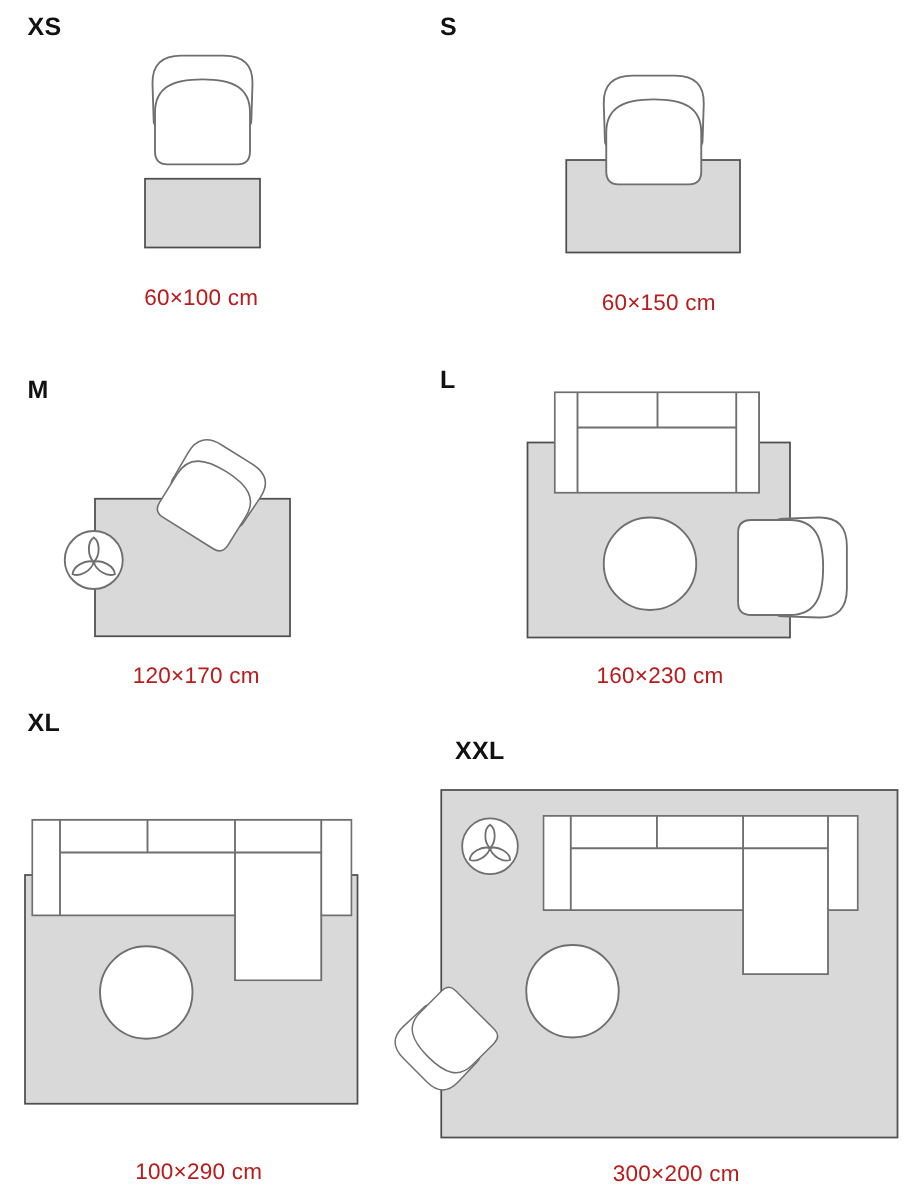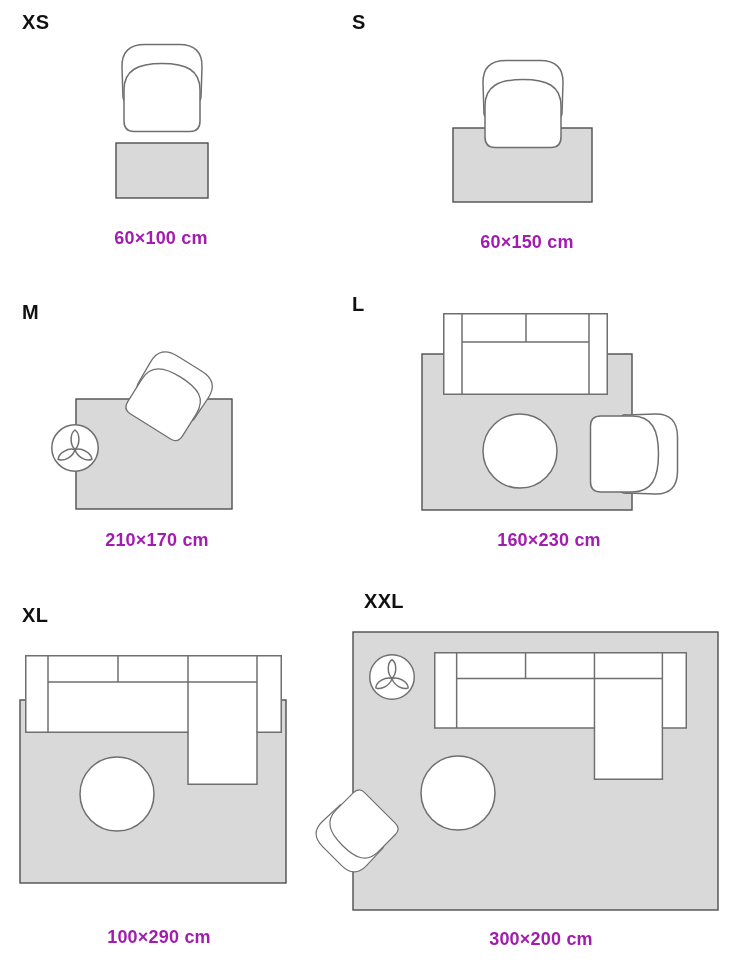--- a/index.html
+++ b/index.html
@@ -5,22 +5,22 @@
   html,body{margin:0;padding:0;background:#ffffff;}
   body{width:730px;height:960px;position:relative;overflow:hidden;
        font-family:"Liberation Sans",sans-serif;}
   .stage{position:absolute;left:0;top:0;width:722px;height:960px;}
   svg.scenes{position:absolute;left:0;top:0;width:730px;height:960px;display:block;}
   .rug{fill:#d9d9d9;stroke:#4f4f4f;stroke-width:1.4px;}
   .f{fill:#ffffff;stroke:#6f6f6f;stroke-width:1.5px;}
   .ln{stroke:#6f6f6f;stroke-width:1.5px;fill:none;}
   .size-tag{position:absolute;font-weight:700;font-size:20px;line-height:1.1;
             color:#111111;letter-spacing:.3px;white-space:nowrap;}
-  .dim-label{position:absolute;font-size:18px;line-height:1.2;color:#a21caf;
-             transform:translateX(-50%);white-space:nowrap;letter-spacing:.2px;font-weight:bold;}
+  .dim-label{position:absolute;font-size:18px;line-height:1.2;color:#b91c1c;
+             transform:translateX(-50%);white-space:nowrap;letter-spacing:.2px;}
 </style>
 </head>
 <body>
 
 <div class="stage">
 
   <svg class="scenes" viewBox="0 0 730 960">
     <defs>
       <symbol id="armchair" viewBox="0 0 84 92">
         <path class="f" d="M8,60 Q2.5,60 2.9,53 L2,25 Q1.5,2.5 25,2.5 L59,2.5 Q82.5,2.5 82,25 L81.1,53 Q81.5,60 76,60 Z"></path>
@@ -84,23 +84,23 @@
       <use href="#sofaL" x="434" y="652" width="253" height="128"></use>
       <circle class="f" cx="458" cy="793" r="37"></circle>
       <use href="#armchair" x="-42" y="-46" width="84" height="92" transform="translate(356,832) rotate(-135) scale(0.78)"></use>
     </g>
   </svg>
 
   <div class="size-tag" style="left:22px;top:11px">XS</div>
   <div class="size-tag" style="left:352px;top:11px">S</div>
   <div class="size-tag" style="left:22px;top:301px">M</div>
   <div class="size-tag" style="left:352px;top:293px">L</div>
-  <div class="size-tag" style="left:22px;top:604px">XL</div>
+  <div class="size-tag" style="left:22px;top:568px">XL</div>
   <div class="size-tag" style="left:364px;top:590px">XXL</div>
 
   <div class="dim-label" style="left:161px;top:228px">60×100 cm</div>
   <div class="dim-label" style="left:527px;top:232px">60×150 cm</div>
-  <div class="dim-label" style="left:157px;top:530px">210×170 cm</div>
-  <div class="dim-label" style="left:549px;top:530px">160×230 cm</div>
+  <div class="dim-label" style="left:157px;top:530px">120×170 cm</div>
+  <div class="dim-label" style="left:528px;top:530px">160×230 cm</div>
   <div class="dim-label" style="left:159px;top:927px">100×290 cm</div>
   <div class="dim-label" style="left:541px;top:929px">300×200 cm</div>
 
 </div>
 
 </body></html>

